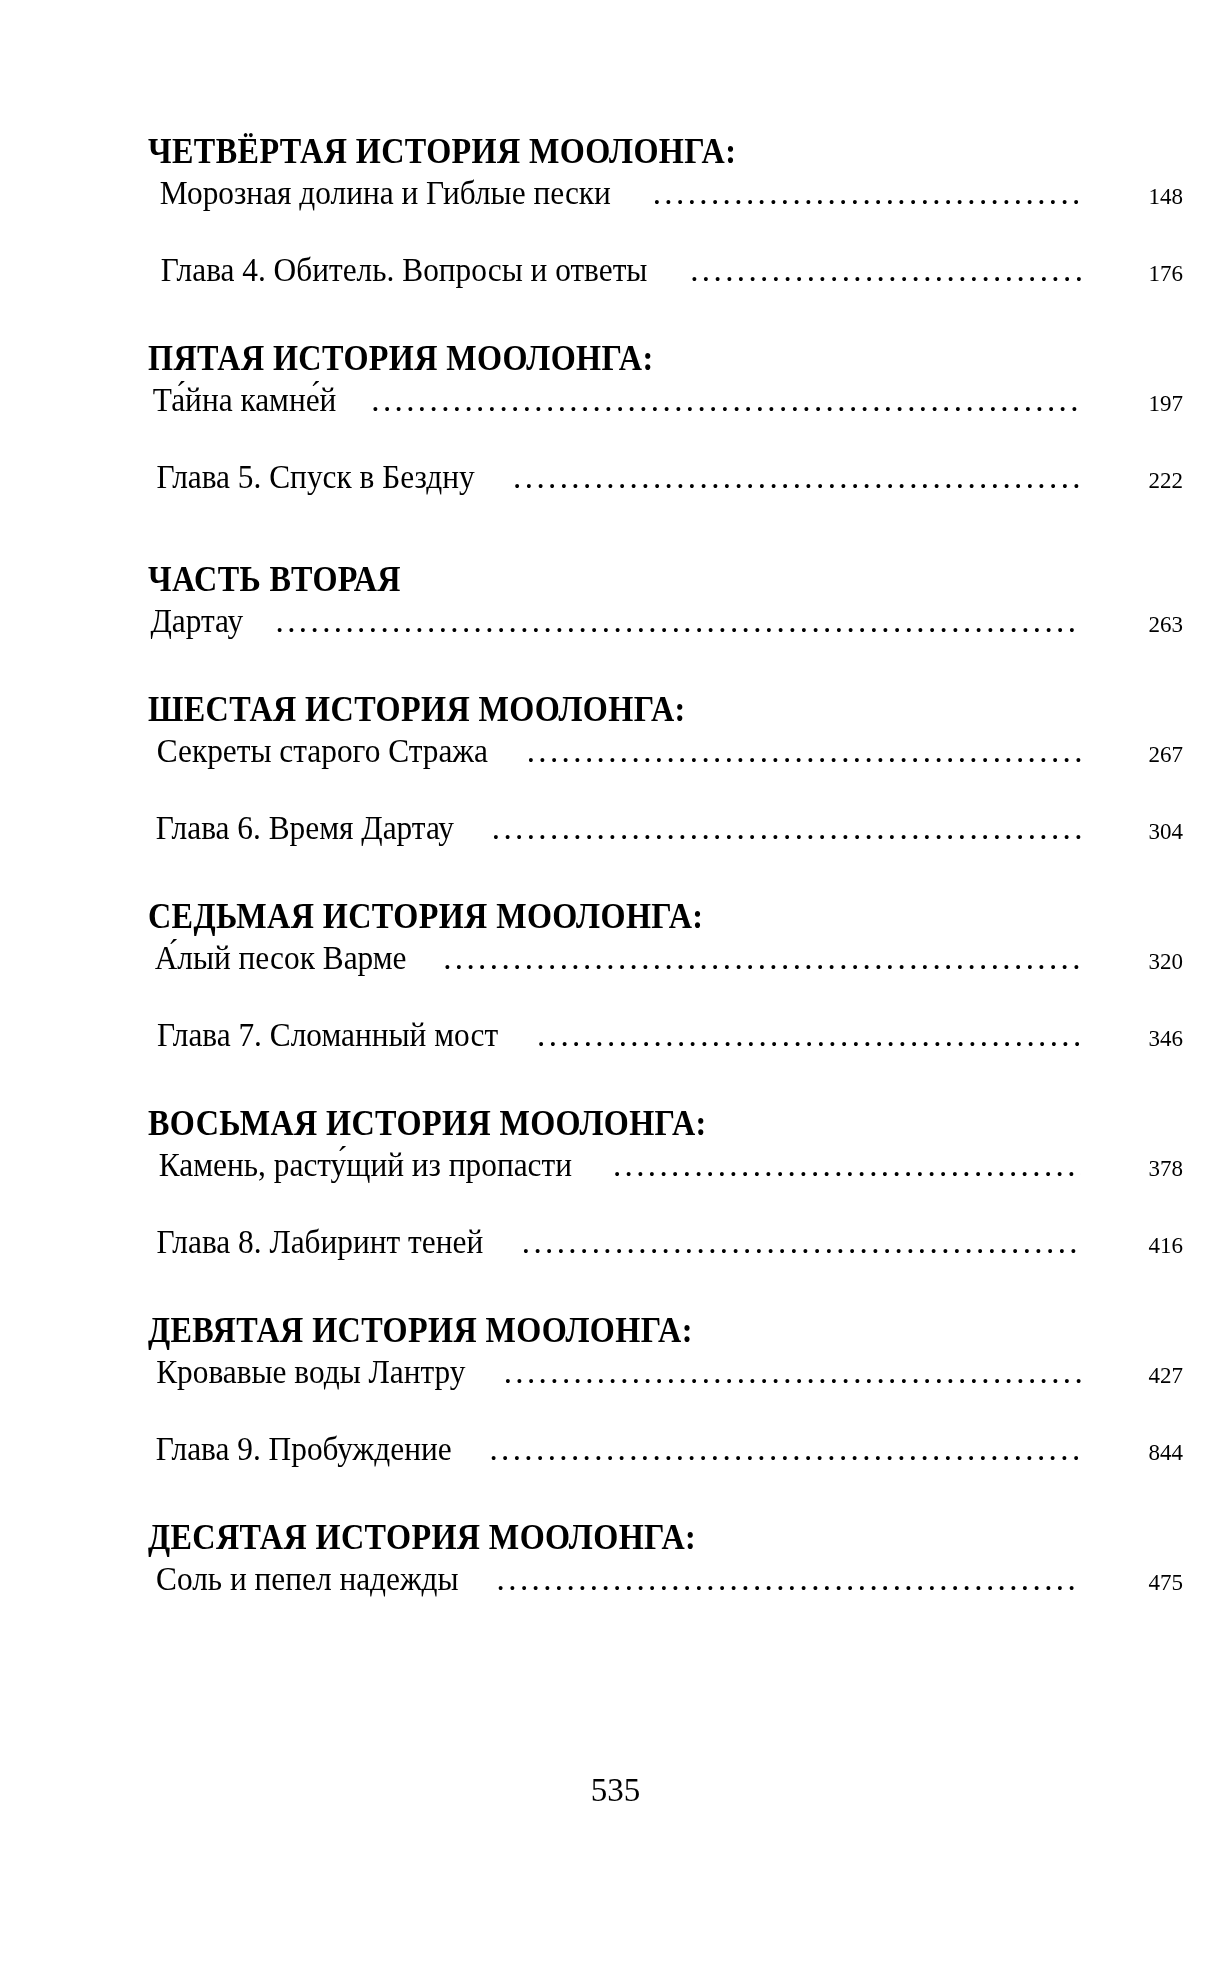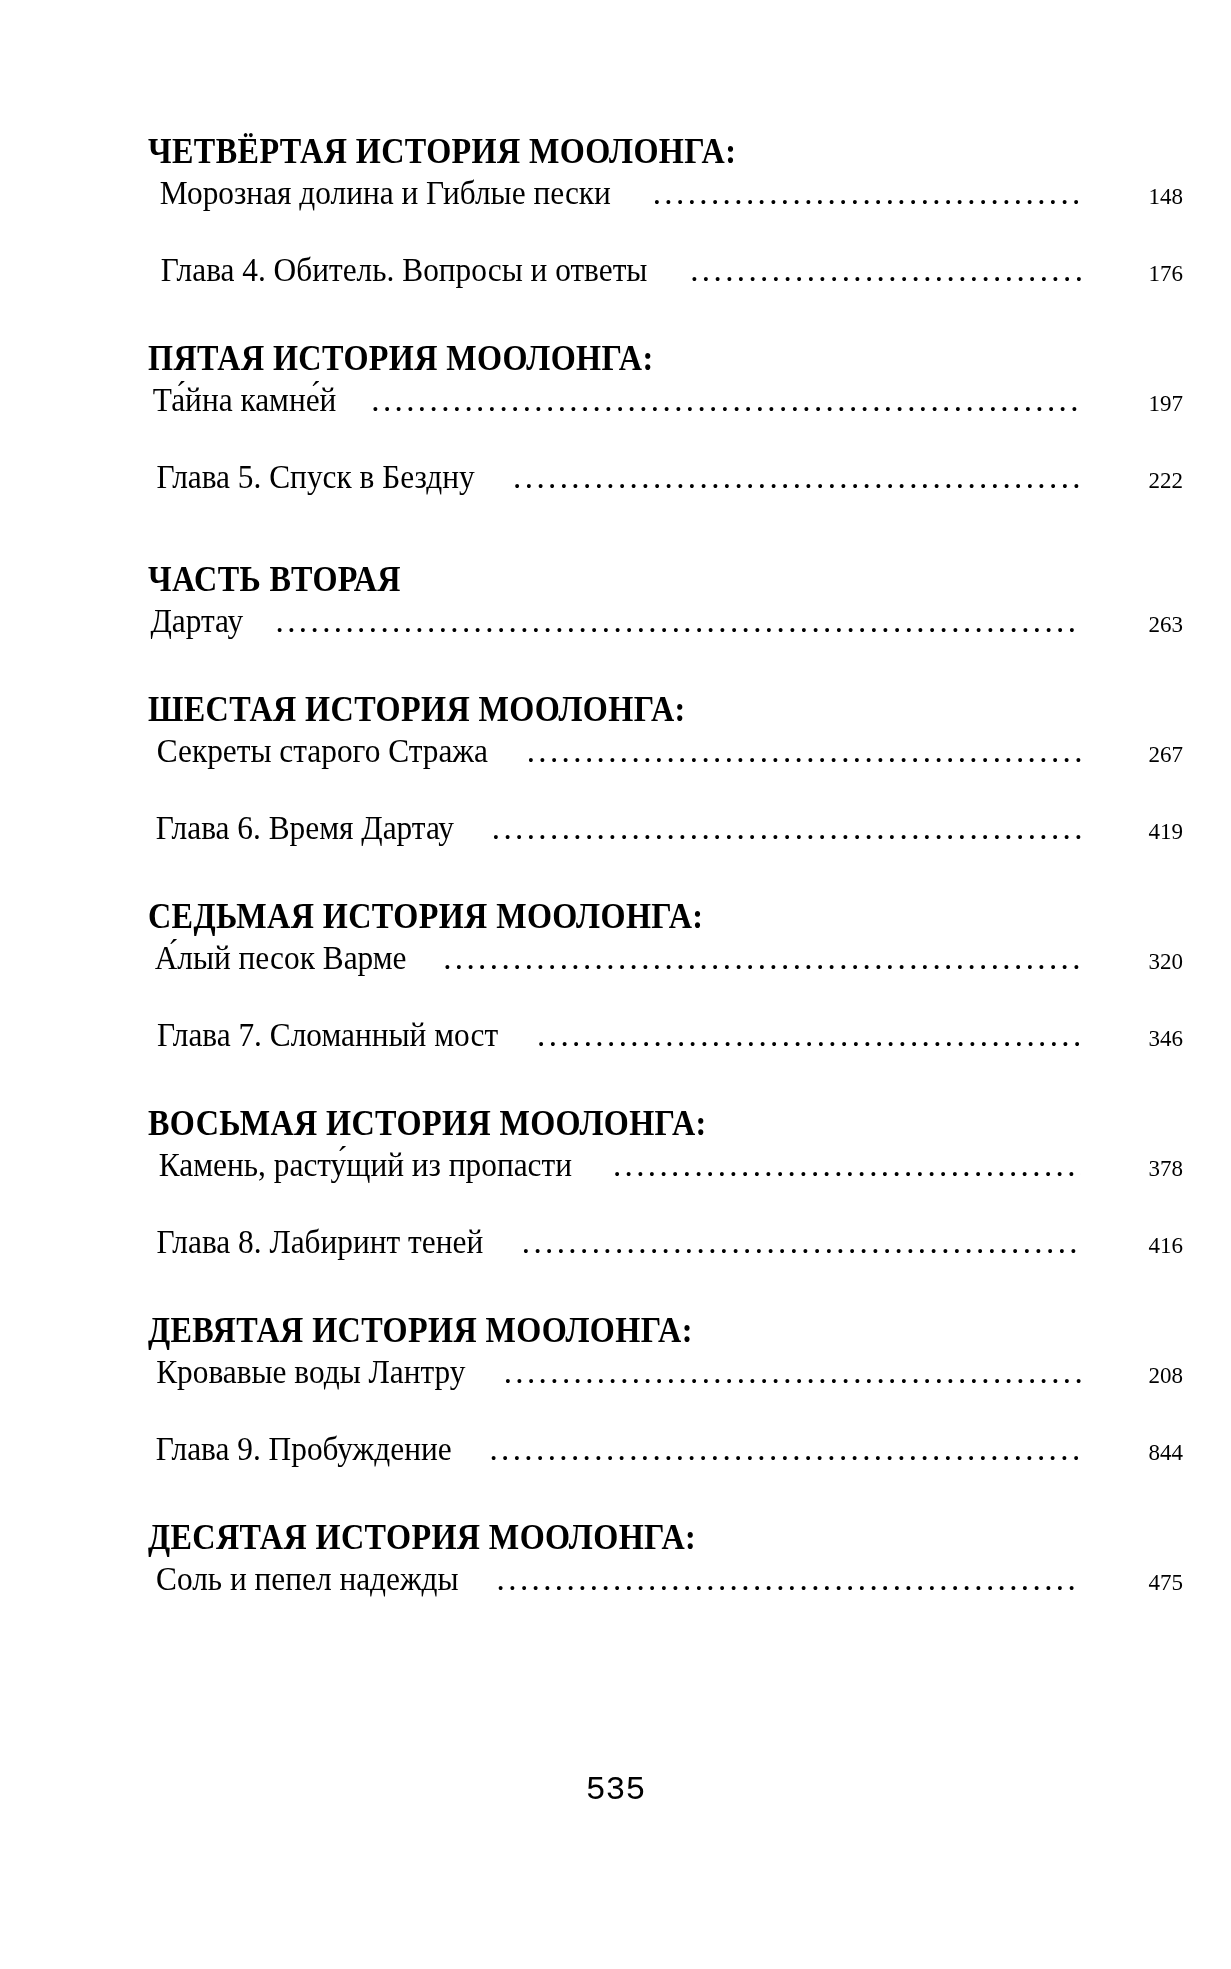--- a/index.html
+++ b/index.html
@@ -103,21 +103,21 @@
   }
 
   
   #folio {
     position: absolute;
     left: 0;
     top: 1772px;
     width: 1231px;
     text-align: center;
     font-size: 33px;
-    font-family: Liberation Mono, monospace;
+    font-family: Liberation Serif, serif;
   }
 </style>
 </head>
 <body>
 
 <div id="toc-page">
 
   <div id="toc-body">
 
     <div class="toc-group">
@@ -163,21 +163,21 @@
     <div class="toc-group">
       <div class="group-heading">ШЕСТАЯ ИСТОРИЯ МООЛОНГА:</div>
       <div class="toc-entry entry-subtitle">
         <span class="entry-title">Секреты старого Стража</span>
         <span class="leader">........................................................................................................</span>
         <span class="entry-page">267</span>
       </div>
       <div class="toc-entry entry-chapter">
         <span class="entry-title">Глава 6. Время Дартау</span>
         <span class="leader">........................................................................................................</span>
-        <span class="entry-page">419</span>
+        <span class="entry-page">304</span>
       </div>
     </div>
     <div class="group-gap"></div>
 
     <div class="toc-group">
       <div class="group-heading">СЕДЬМАЯ ИСТОРИЯ МООЛОНГА:</div>
       <div class="toc-entry entry-subtitle">
         <span class="entry-title">А́лый песок Варме</span>
         <span class="leader">........................................................................................................</span>
         <span class="entry-page">320</span>
@@ -203,21 +203,21 @@
         <span class="entry-page">416</span>
       </div>
     </div>
     <div class="group-gap"></div>
 
     <div class="toc-group">
       <div class="group-heading">ДЕВЯТАЯ ИСТОРИЯ МООЛОНГА:</div>
       <div class="toc-entry entry-subtitle">
         <span class="entry-title">Кровавые воды Лантру</span>
         <span class="leader">........................................................................................................</span>
-        <span class="entry-page">208</span>
+        <span class="entry-page">427</span>
       </div>
       <div class="toc-entry entry-chapter">
         <span class="entry-title">Глава 9. Пробуждение</span>
         <span class="leader">........................................................................................................</span>
         <span class="entry-page">844</span>
       </div>
     </div>
     <div class="group-gap"></div>
 
     <div class="toc-group">

